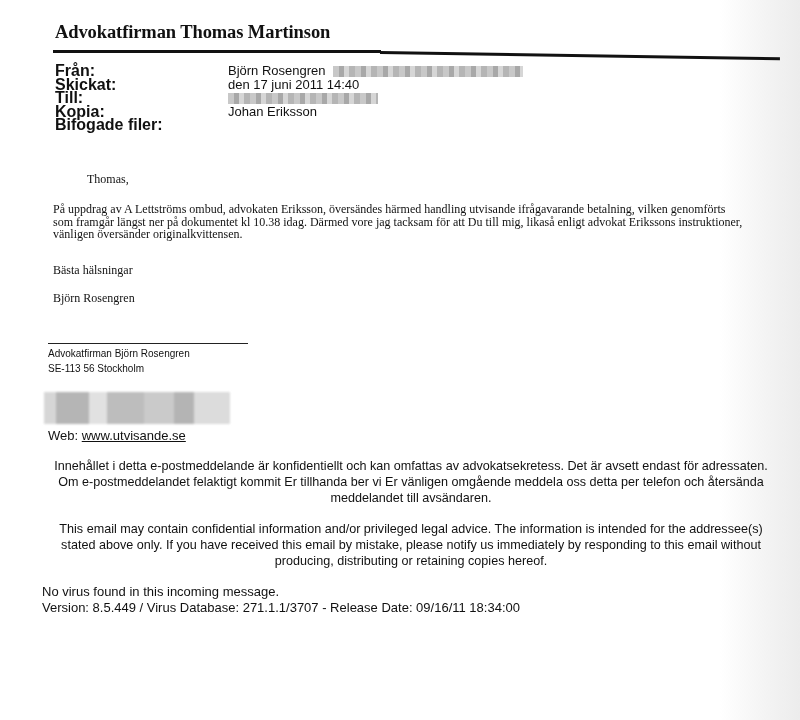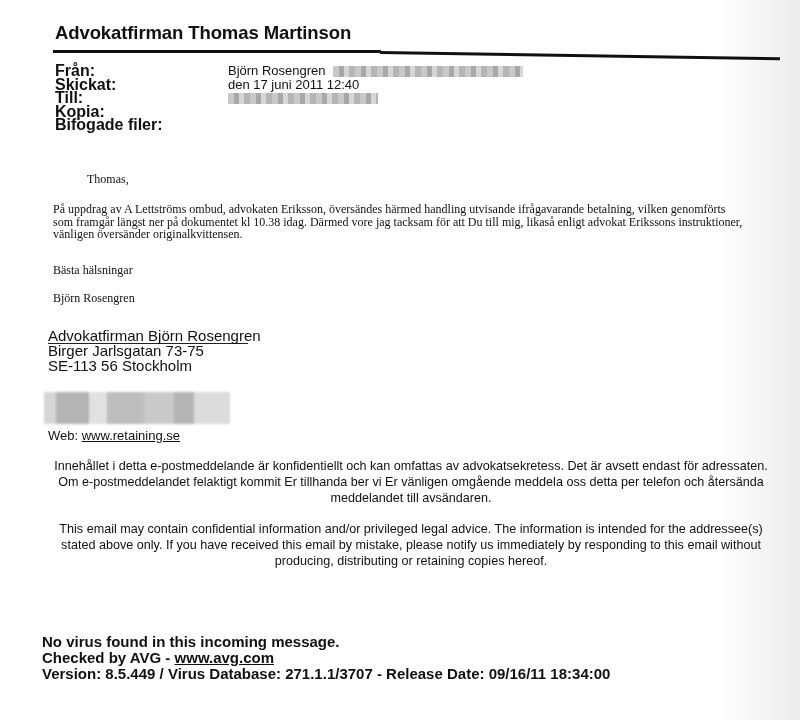--- a/index.html
+++ b/index.html
@@ -11,21 +11,21 @@
   }
   .page {
     position: absolute; left: 0; top: 0; width: 800px; height: 720px;
     background: linear-gradient(to right, #ffffff 0%, #ffffff 90%, #f3f3f3 96%, #ececec 100%);
   }
   .sans { font-family: "Liberation Sans", sans-serif; }
   .serif { font-family: "Liberation Serif", serif; }
 
   .title {
     position: absolute; left: 55px; top: 22px;
-    font-size: 18.5px; font-weight: bold; letter-spacing: -0.1px;
+    font-size: 18.5px; font-weight: bold; letter-spacing: -0.1px; font-family: Liberation Serif, serif;
   }
   .rule {
     position: absolute; left: 53px; top: 50px; width: 328px; height: 3px; background: #111;
     transform-origin: left center;
   }
   .rule2 {
     position: absolute; left: 380px; top: 51px; width: 400px; height: 3px; background: #111;
     transform: rotate(0.9deg); transform-origin: left center;
   }
 
@@ -39,35 +39,35 @@
     filter: blur(0.6px);
   }
 
   .body-text { position: absolute; left: 53px; font-size: 12px; line-height: 12.5px; }
   .greet { top: 173px; margin-left: 34px; }
   .para { top: 203px; width: 690px; }
   .bye { top: 264px; }
   .sign { top: 292px; }
 
   .sigrule { position: absolute; left: 48px; top: 343px; width: 200px; height: 1px; background: #222; }
-  .sig { position: absolute; left: 48px; top: 328px; font-size: 15px; line-height: 15px; }
+  .sig { position: absolute; left: 48px; top: 346px; font-size: 10px; line-height: 15px; }
   .sigblur {
     position: absolute; left: 44px; top: 392px; width: 186px; height: 32px;
     background:
       linear-gradient(90deg, #d0d0d0 0 12px, #a9a9a9 12px 45px, #dcdcdc 45px 63px, #b2b2b2 63px 100px, #c1c1c1 100px 130px, #a8a8a8 130px 150px, #d6d6d6 150px 186px);
     filter: blur(0.8px); opacity: 0.85;
   }
   .web { position: absolute; left: 48px; top: 428px; font-size: 13px; }
   .web a { color: #111; text-decoration: underline; }
 
   .disc { position: absolute; left: 46px; font-size: 12.6px; line-height: 16px; width: 730px; text-align: center; }
   .disc1 { top: 458px; }
   .disc2 { top: 521px; }
 
-  .avg { position: absolute; left: 42px; top: 634px; font-size: 15px; line-height: 16px; font-weight: bold; }
+  .avg { position: absolute; left: 42px; top: 584px; font-size: 13px; line-height: 16px; }
   .avg a { color: #111; text-decoration: underline; }
 </style>
 </head>
 <body>
 
 <div class="page">
 
   <div class="title sans">Advokatfirman Thomas Martinson</div>
   <div class="rule"></div>
   <div class="rule2"></div>
@@ -78,47 +78,44 @@
     <div>Till:</div>
     <div>Kopia:</div>
     <div>Bifogade filer:</div>
   </div>
 
   <div class="hdrv sans">
     <div>
       <span>Björn Rosengren</span>
       <span class="blur" style="width:190px;margin-left:4px;"></span>
     </div>
-    <div>den 17 juni 2011 12:40</div>
+    <div>den 17 juni 2011 14:40</div>
     <div>
       <span class="blur" style="width:150px;"></span>
     </div>
+    <div>Johan Eriksson</div>
   </div>
 
   <div class="body-text serif greet">Thomas,</div>
   <div class="body-text serif para">På uppdrag av A Lettströms ombud, advokaten Eriksson, översändes härmed handling utvisande ifrågavarande betalning, vilken genomförts som framgår längst ner på dokumentet kl 10.38 idag. Därmed vore jag tacksam för att Du till mig, likaså enligt advokat Erikssons instruktioner, vänligen översänder originalkvittensen.</div>
   <div class="body-text serif bye">Bästa hälsningar</div>
   <div class="body-text serif sign">Björn Rosengren</div>
 
   <div class="sigrule"></div>
   <div class="sig sans">
     <div>Advokatfirman Björn Rosengren</div>
-    <div>Birger Jarlsgatan 73-75</div>
     <div>SE-113 56  Stockholm</div>
   </div>
   <div class="sigblur"></div>
   <div class="web sans">
     <span>Web:</span>
-    <a>www.retaining.se</a>
+    <a>www.utvisande.se</a>
   </div>
 
   <div class="disc disc1 sans">Innehållet i detta e-postmeddelande är konfidentiellt och kan omfattas av advokatsekretess. Det är avsett endast för adressaten. Om e-postmeddelandet felaktigt kommit Er tillhanda ber vi Er vänligen omgående meddela oss detta per telefon och återsända meddelandet till avsändaren.</div>
   <div class="disc disc2 sans">This email may contain confidential information and/or privileged legal advice. The information is intended for the addressee(s) stated above only. If you have received this email by mistake, please notify us immediately by responding to this email without producing, distributing or retaining copies hereof.</div>
 
   <div class="avg sans">
     <div>No virus found in this incoming message.</div>
-    <div>
-      <span>Checked by AVG - </span><a>www.avg.com</a>
-    </div>
     <div>Version: 8.5.449 / Virus Database: 271.1.1/3707 - Release Date: 09/16/11 18:34:00</div>
   </div>
 
 </div>
 
 </body></html>

